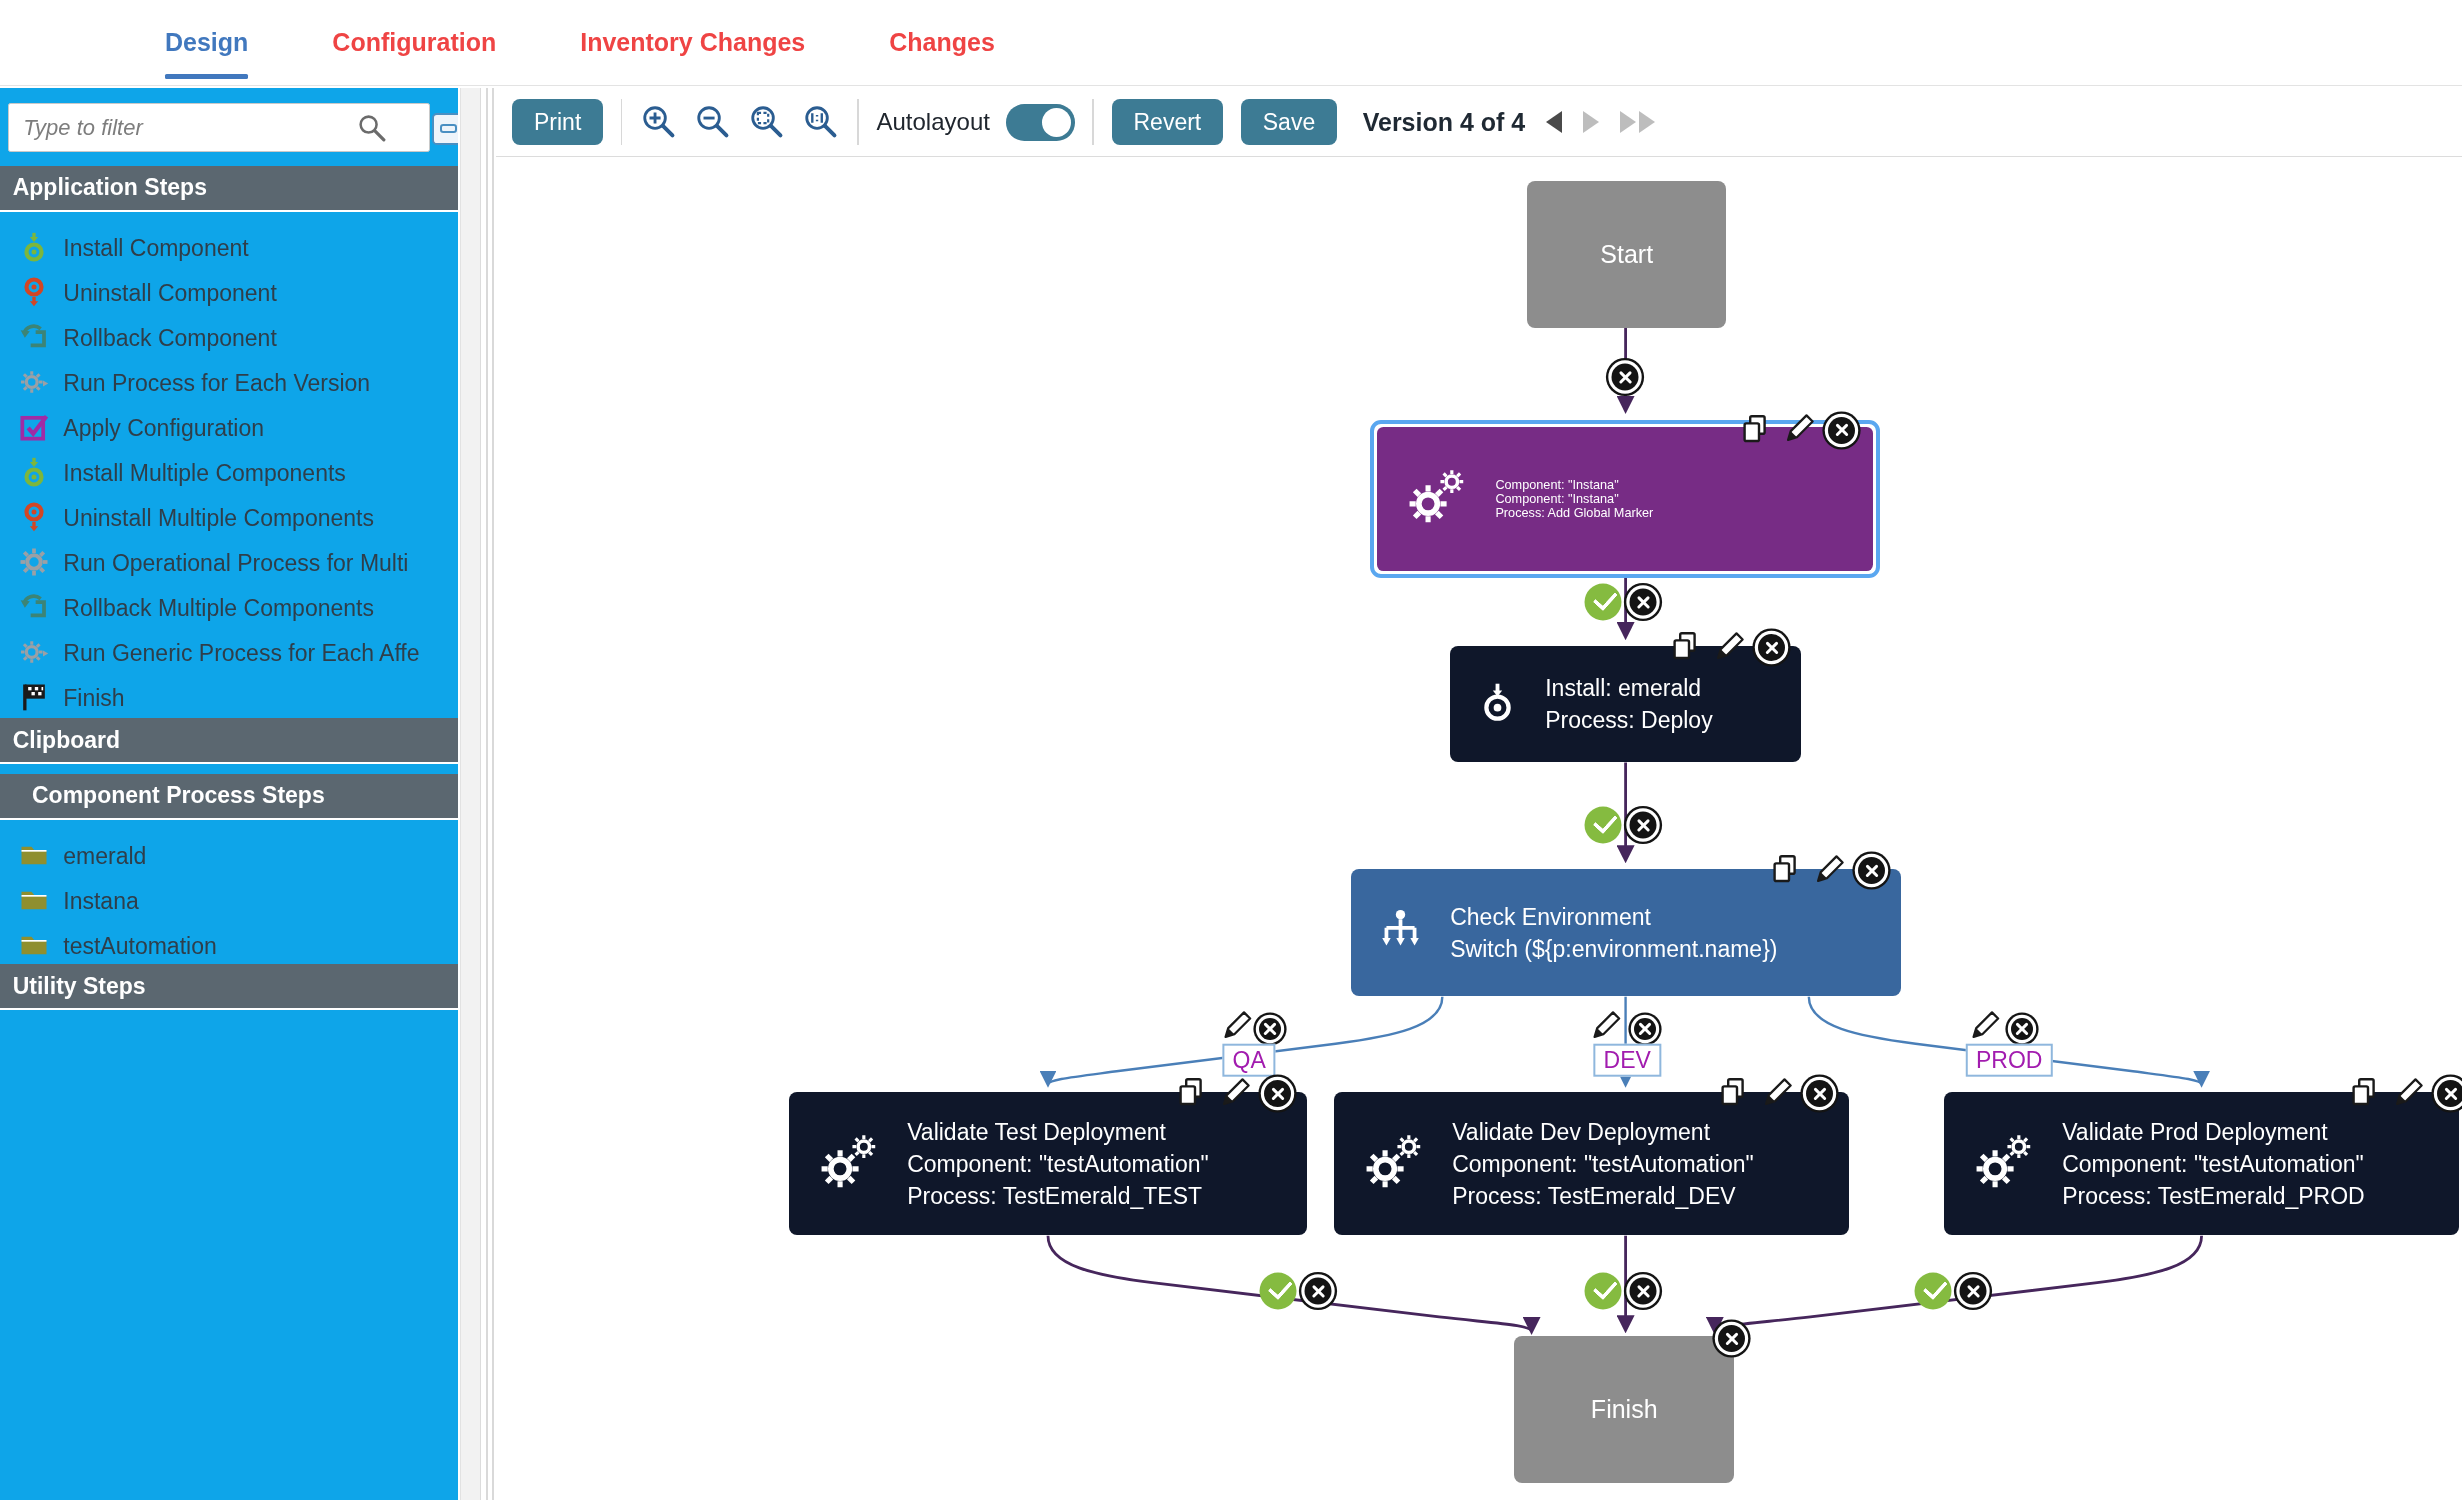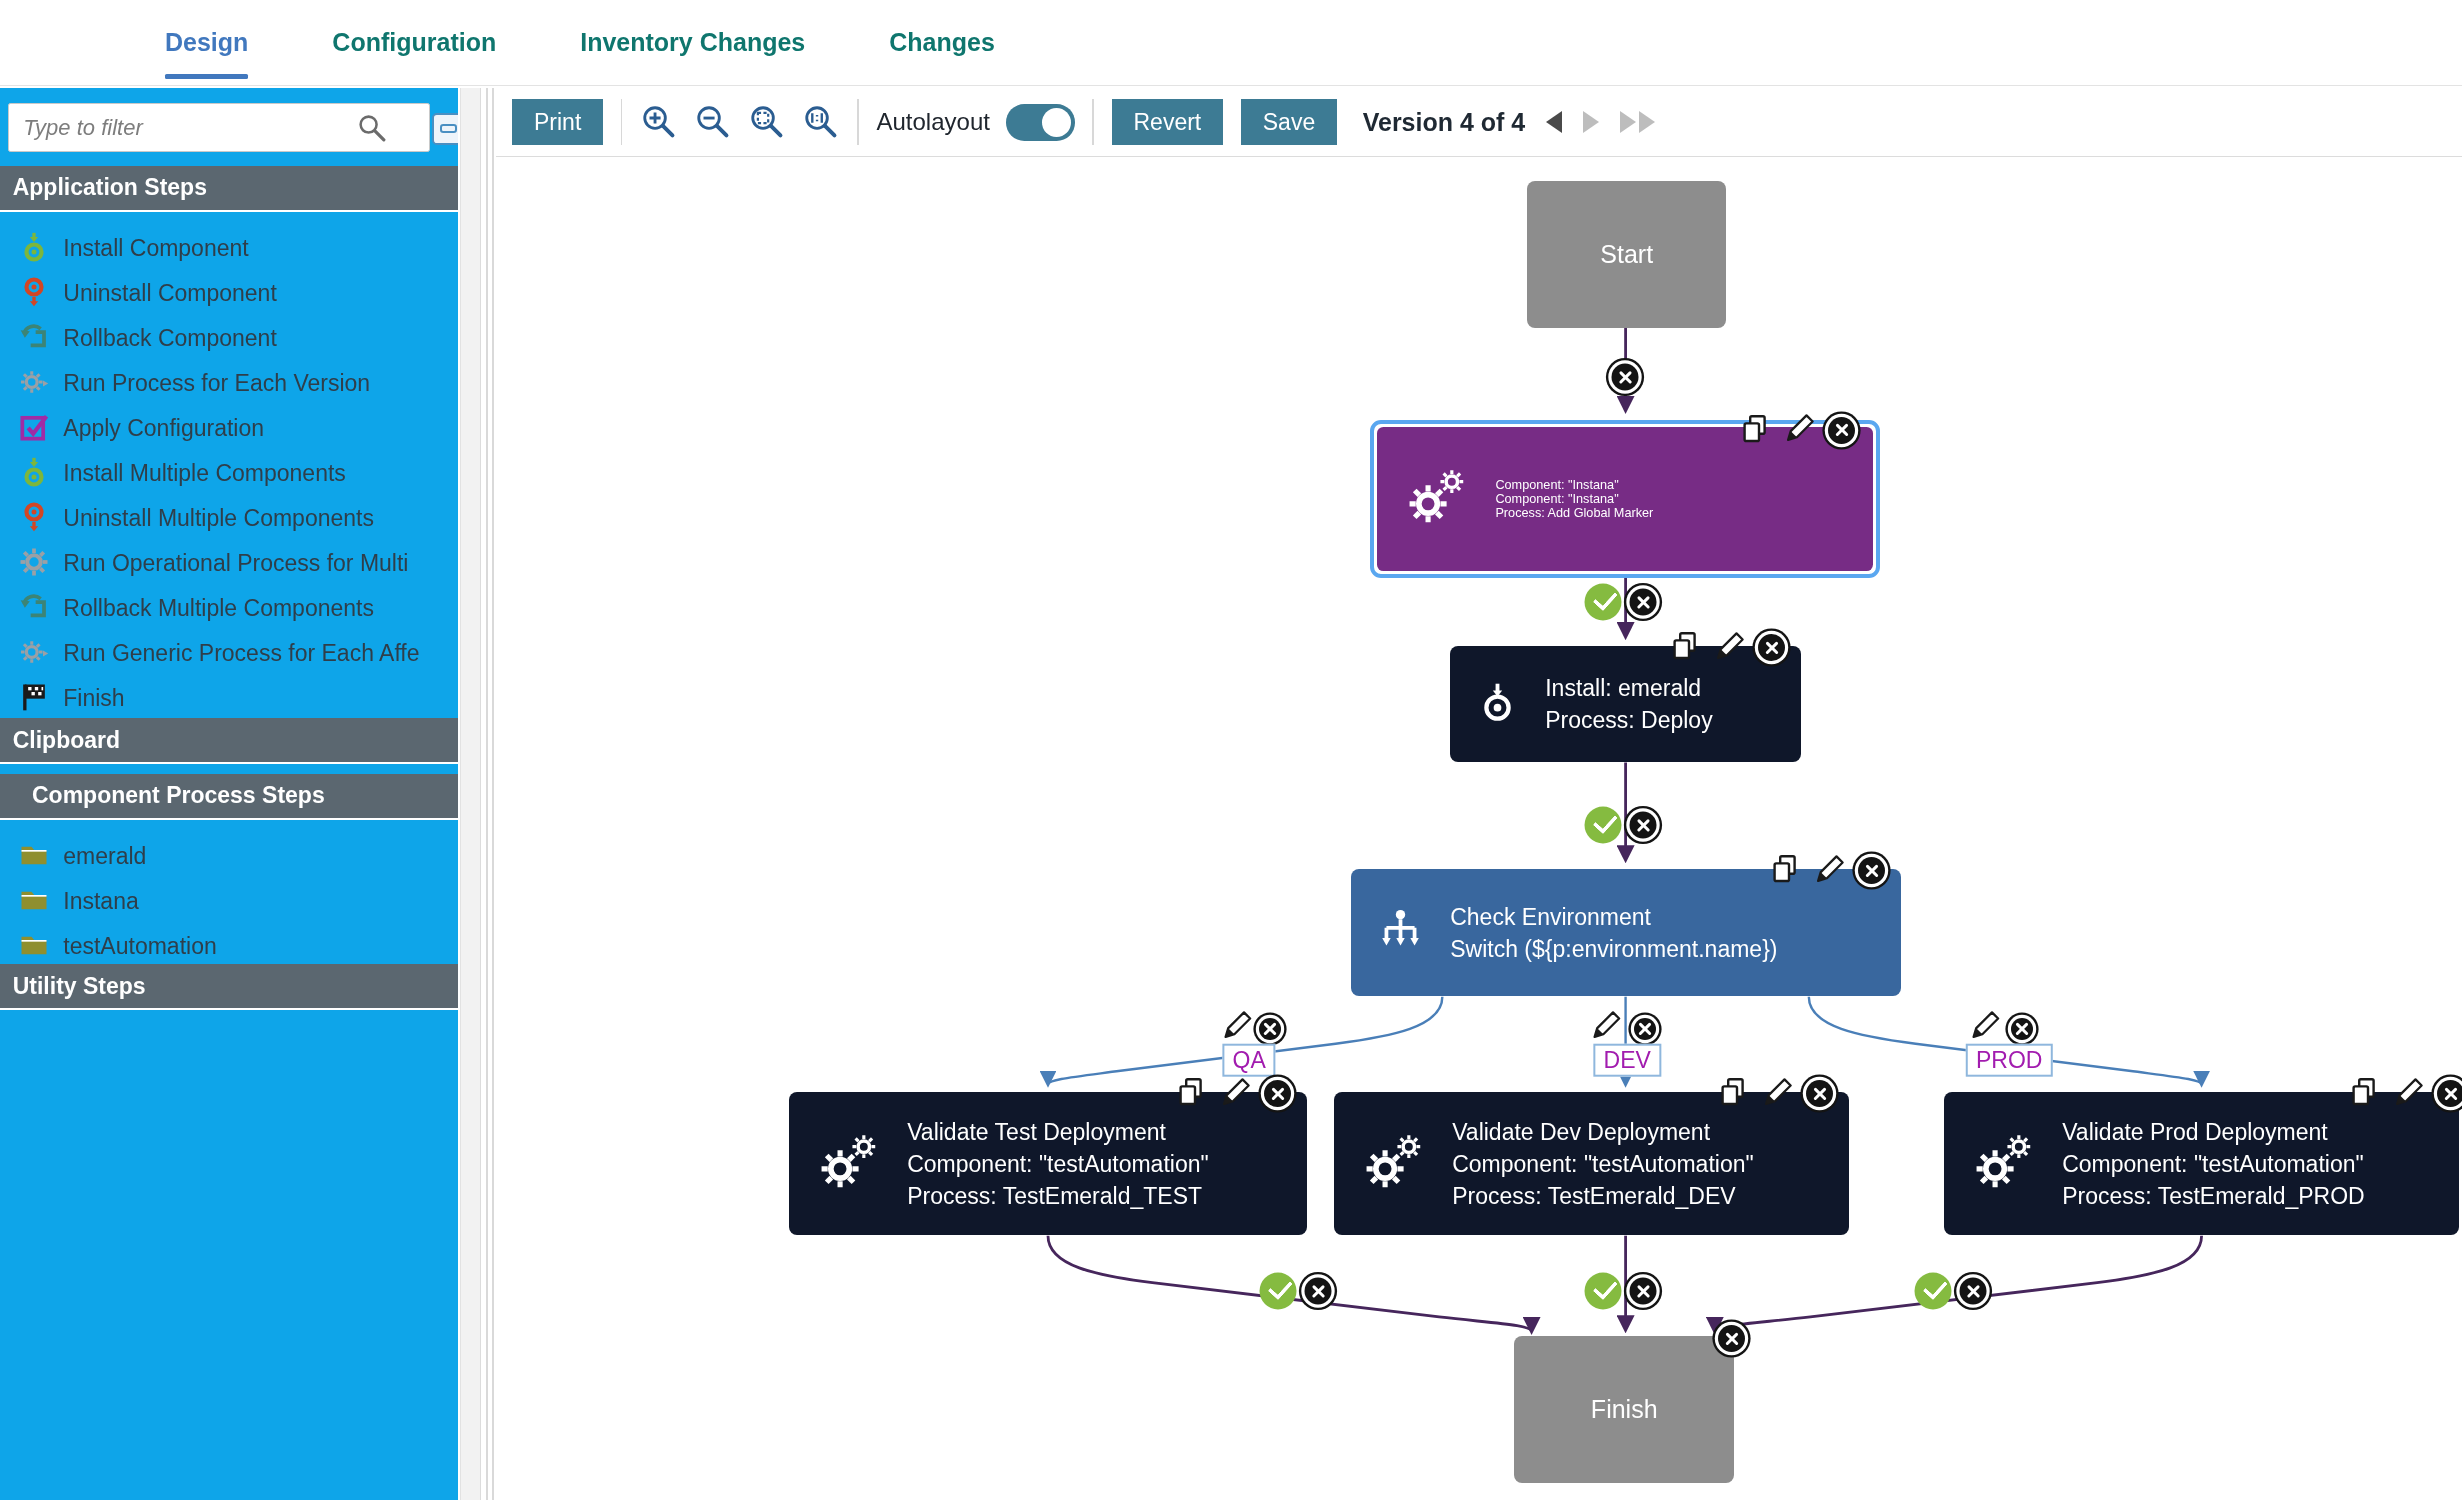--- a/index.html
+++ b/index.html
@@ -3,21 +3,21 @@
 <meta charset="utf-8">
 <style>
   * { margin:0; padding:0; box-sizing:border-box; }
   html,body { background:#fff; }
   body { font-family:"Liberation Sans","DejaVu Sans",sans-serif; color:#25313b; }
   #app { position:relative; width:2462px; height:1500px; overflow:hidden; background:#fff; }
 
   
   .tabs-bar { position:absolute; left:0; top:0; width:2462px; height:86px; background:#fff;
               border-bottom:1.6px solid #e3e3e3; display:flex; align-items:center; padding-left:129px; gap:84px; }
-  .tab { position:relative; height:86px; display:flex; align-items:center; font-size:25px; font-weight:bold; color:#0f766e; cursor:pointer; }
+  .tab { position:relative; height:86px; display:flex; align-items:center; font-size:25px; font-weight:bold; color:#ef4444; cursor:pointer; }
   .tab.active { color:#4178be;margin-left:36px; }
   .tab.active .tab-underline { position:absolute; left:0; right:0; bottom:6.4px; height:5.6px; background:#4178be; border-radius:1.6px; }
 
   
   .sidebar { position:absolute; left:0; top:88px; width:458px; bottom:0; background:#0ea5e9; overflow:hidden; }
   .filter-row { position:relative; margin:14.3px 0 0 8px; width:442px; height:51px; display:flex; align-items:center; }
   .filter-input { width:422px; height:49px; border:1.6px solid #c9c9c9; border-radius:2.4px; background:#fff;
                   font-size:22px; font-style:italic; color:#6f6f6f; padding:0 51px 0 14.3px;
                   font-family:"Liberation Sans","DejaVu Sans",sans-serif; }
   .filter-input::placeholder { color:#7d7d7d; font-style:italic; }
@@ -43,21 +43,21 @@
 
   .sidebar-scroll { position:absolute; left:460px; top:88px; width:21px; bottom:0; background:#f2f2f2;
                     border-left:0.8px solid #e2e2e2; border-right:0.8px solid #dcdcdc; }
   .v-divider-1 { position:absolute; left:486px; top:88px; width:1.6px; bottom:0; background:#d9d9d9; }
   .v-divider-2 { position:absolute; left:492px; top:88px; width:1.6px; bottom:0; background:#d9d9d9; }
 
   
   .canvas { position:absolute; left:496px; top:88px; right:0; bottom:0; background:#fff; }
   .toolbar { position:absolute; left:0; top:0; right:0; height:69px; display:flex; align-items:center;
              padding-left:16px; border-bottom:1.6px solid #dcdcdc; background:#fff; }
-  .btn { background:#3d7b94; color:#fff; font-size:23px; border:none; border-radius:0; padding:9.6px 22px;
+  .btn { background:#3d7b94; color:#fff; font-size:23px; border:none; border-radius:8px; padding:9.6px 22px;
          cursor:pointer; font-family:inherit; }
   .sep { width:1.6px; height:46px; background:#d8d8d8; margin:0 17.5px; }
   .zoom-icons { display:flex; align-items:center; gap:16px; color:#2b5d91; }
   .zoom-icons svg { width:38px; height:38px; cursor:pointer; }
   .autolayout-label { font-size:24px; color:#20262e; margin-right:16px; }
   .toggle { position:relative; width:69px; height:37px; border-radius:18.3px; background:#3d7b94; cursor:pointer; }
   .toggle .knob { position:absolute; right:4px; top:4px; width:29px; height:29px; border-radius:50%; background:#fff; }
   .version-label { font-size:25px; font-weight:600; color:#1f2933; margin:0 21px 0 25.5px; }
   .tri { width:0; height:0; cursor:pointer; }
   .tri-left  { border-top:11px solid transparent; border-bottom:11px solid transparent; border-right:16px solid #4a4a4a; }

